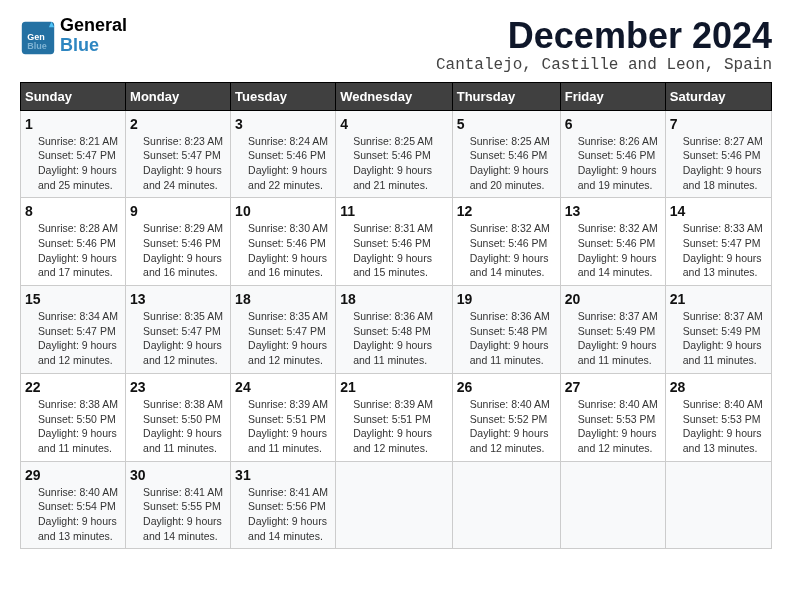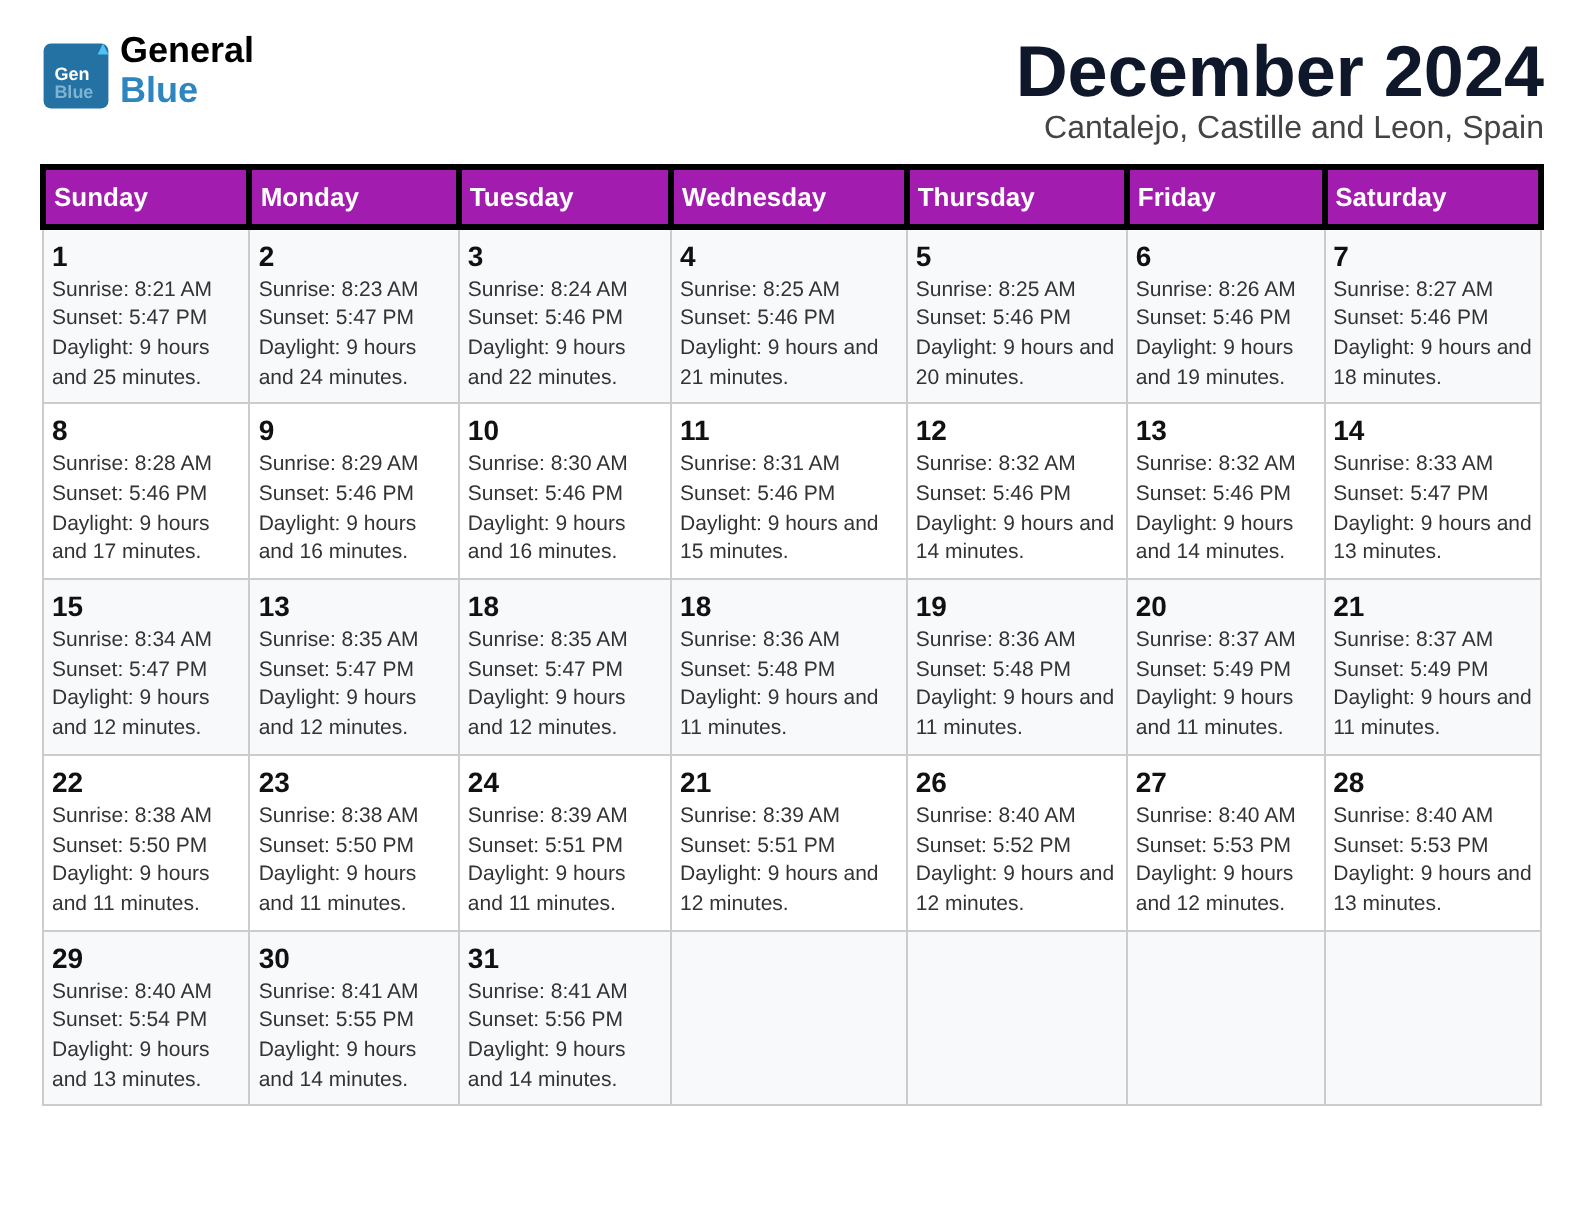--- a/index.html
+++ b/index.html
@@ -36,34 +36,35 @@
     }
     .month-title {
       font-size: 36px;
       font-weight: bold;
       color: #0f172a;
       line-height: 1.1;
     }
     .location {
       font-size: 16px;
       color: #444;
+      font-family: Liberation Mono, monospace;
     }
     table {
       width: 100%;
       border-collapse: collapse;
       font-size: 11px;
     }
     thead tr th {
-      background: #a21caf;
+      background: #404040;
       color: #fff;
       padding: 6px 4px;
       text-align: left;
       font-size: 13px;
       font-weight: bold;
-      border: 3px solid #000000;
+      border: 1px solid #000000;
     }
     tbody tr td {
       vertical-align: top;
       padding: 5px 4px;
       border: 1px solid #ccc;
       background: #fff;
       color: #333;
       min-height: 70px;
     }
     tbody tr:nth-child(odd) td {
@@ -73,20 +74,21 @@
       font-size: 14px;
       font-weight: bold;
       display: block;
       margin-bottom: 2px;
       color: #111;
     }
     .day-info {
       font-size: 10.5px;
       color: #333;
       line-height: 1.4;
+      margin-left: 13px;
     }
   </style>
 </head>
 <body>
 
 <div class="header">
   <div class="logo">
     <svg class="logo-icon" viewBox="0 0 40 40">
       <rect x="2" y="2" width="36" height="36" rx="4" fill="#2471a3"></rect>
       <text x="8" y="22" font-size="10" font-weight="bold" fill="white" font-family="Arial">Gen</text>

